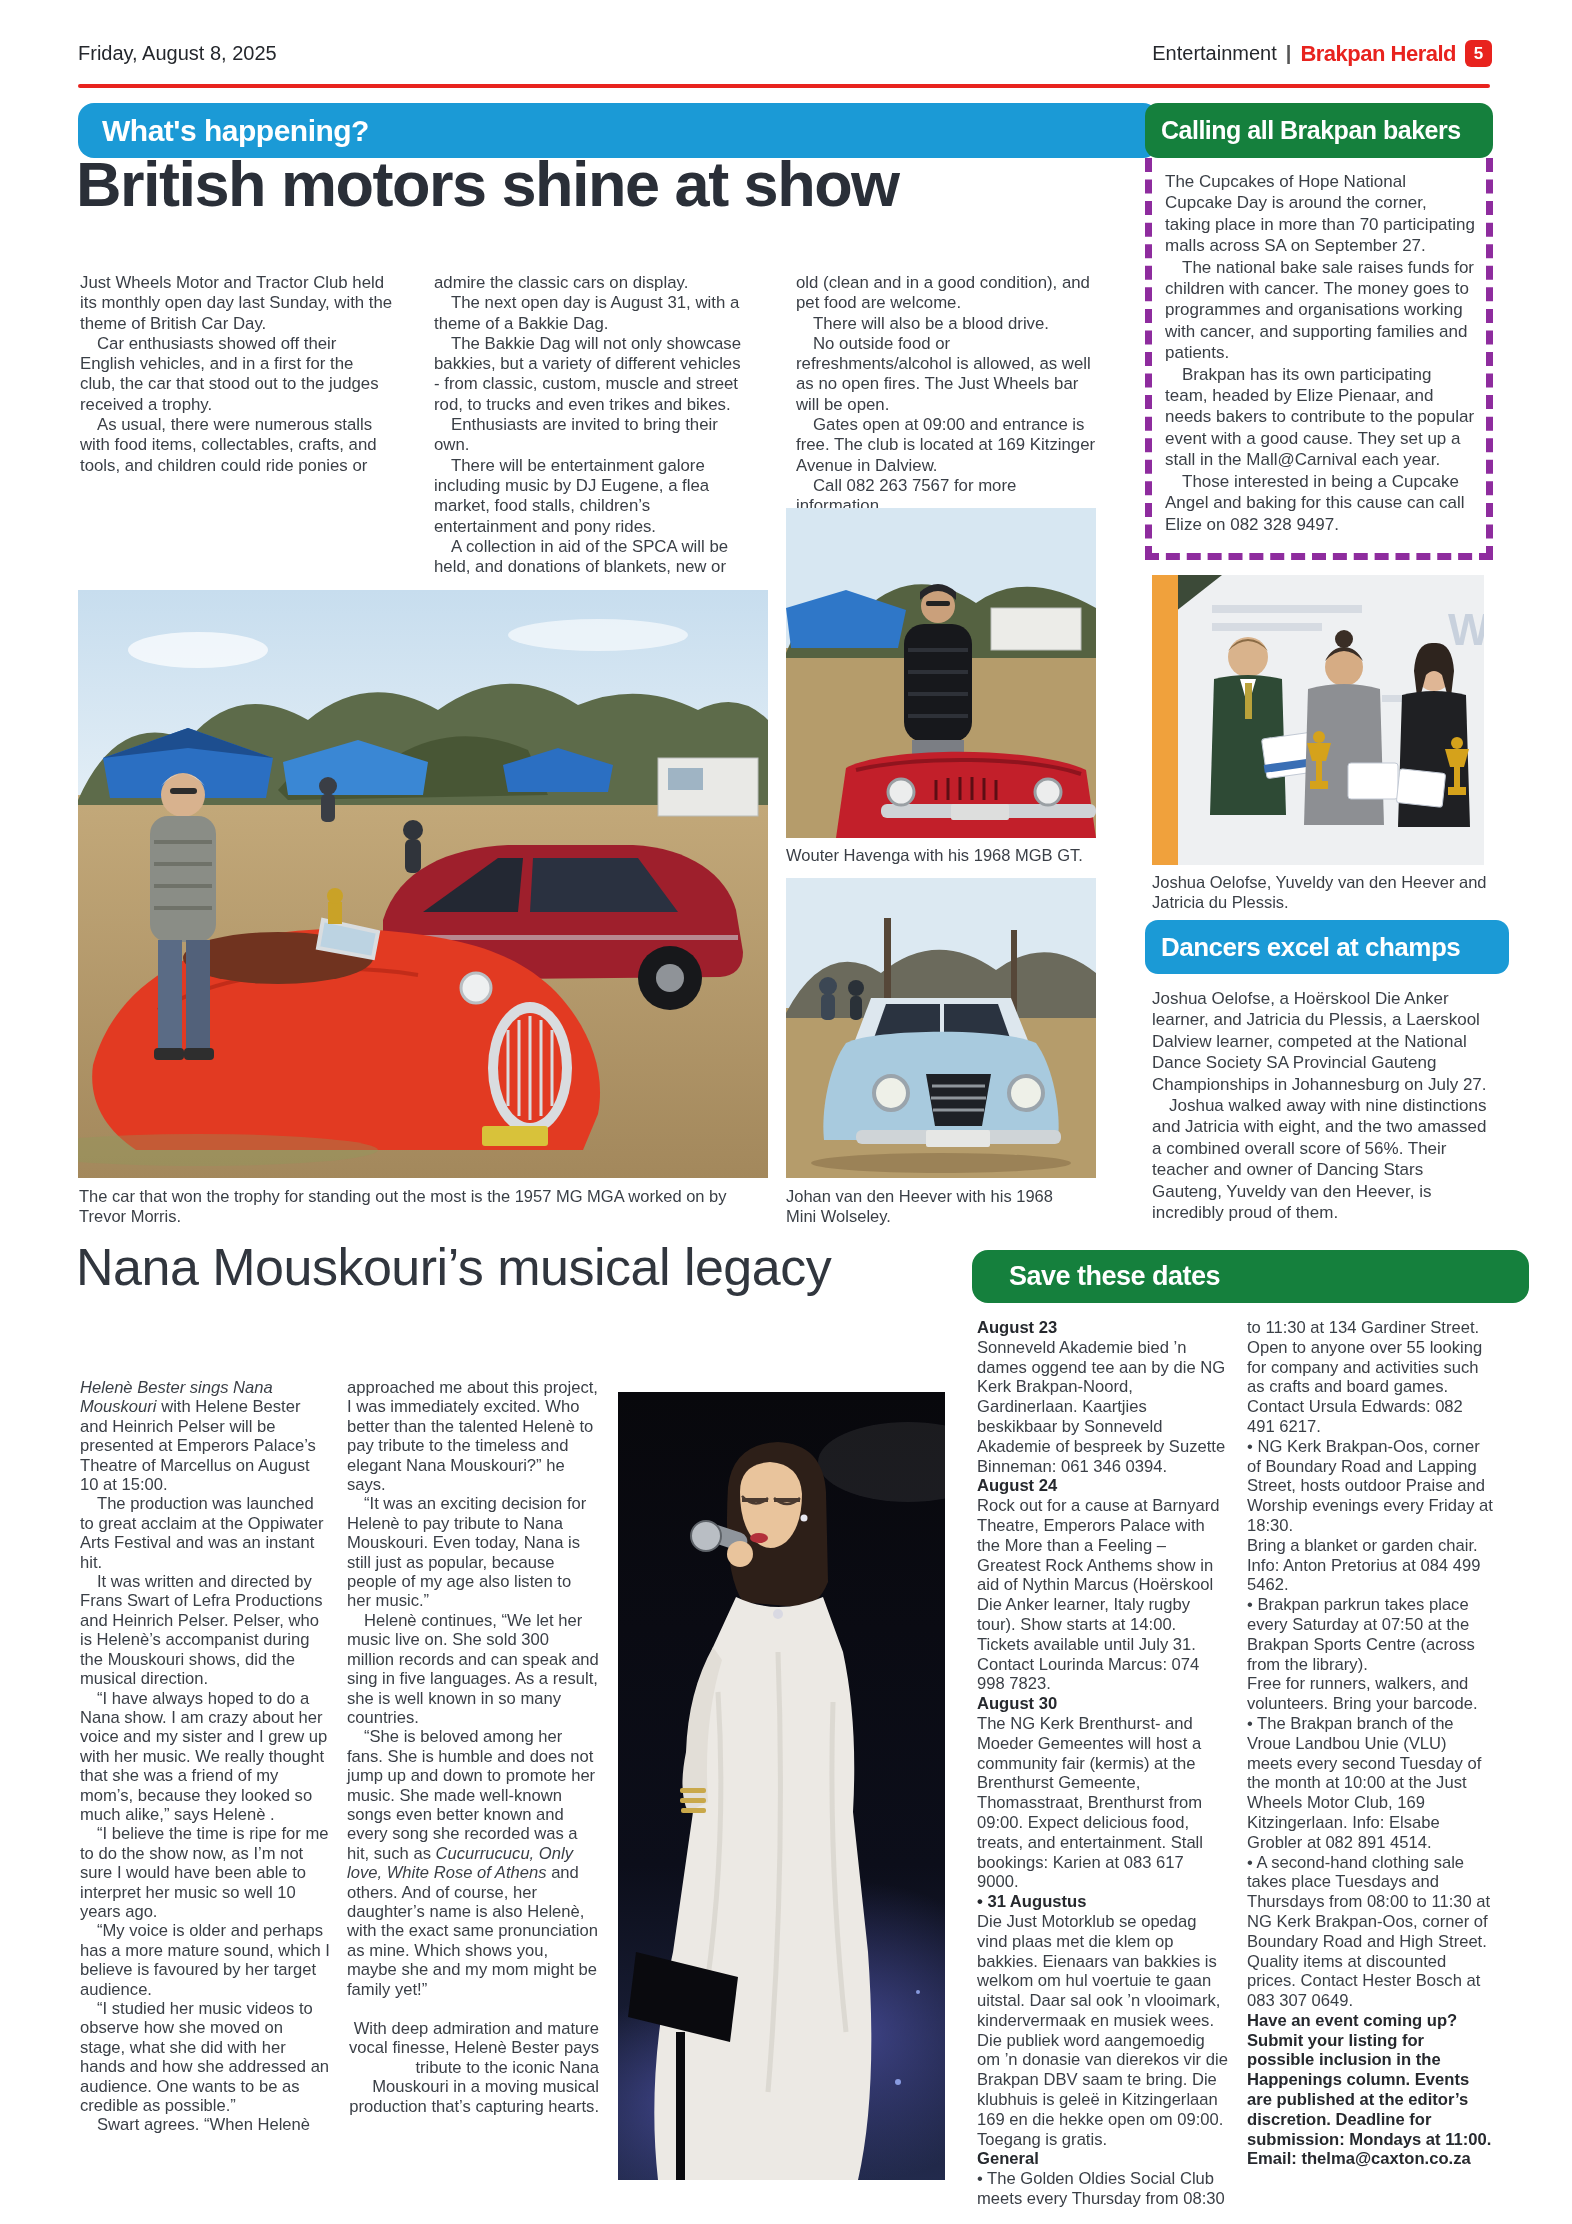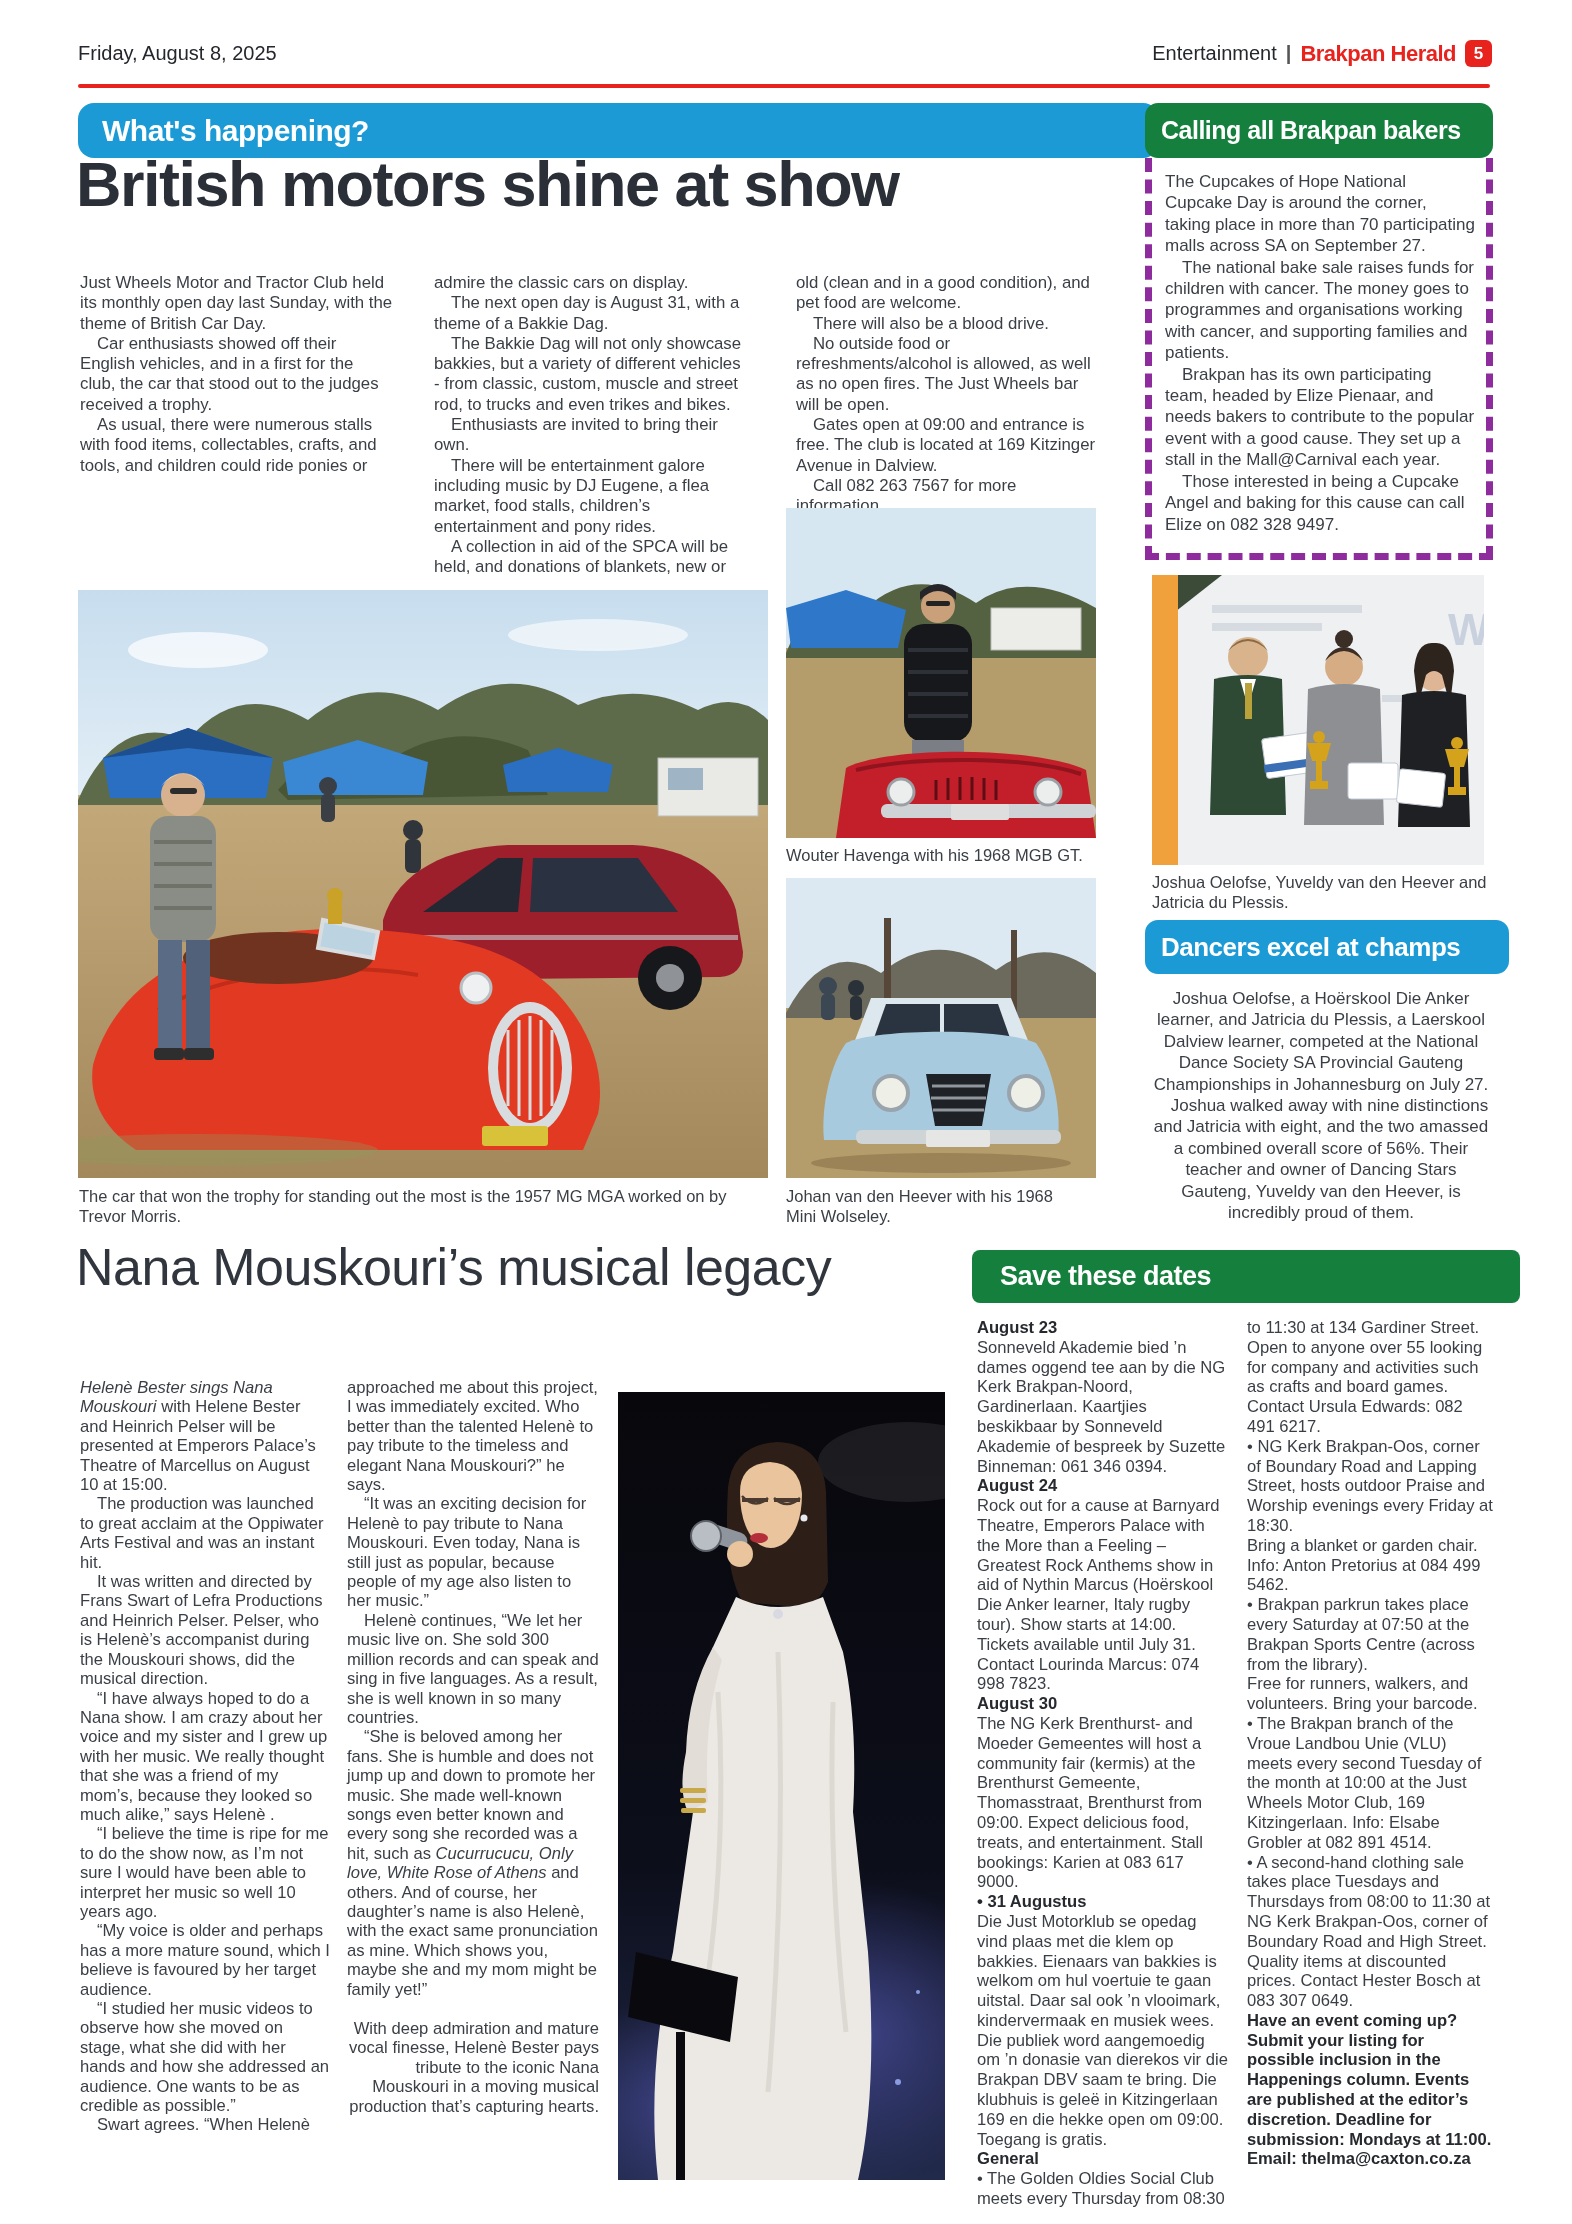--- a/index.html
+++ b/index.html
@@ -35,32 +35,32 @@
   
   .bakers{left:1145px;top:103px;width:348px;}
   .bakers-banner{height:55px;border-radius:13px;font-size:25px;padding-left:16px;letter-spacing:-0.5px;}
   .bakers-body{border-left:7px dashed #8e2c9e;border-right:7px dashed #8e2c9e;border-bottom:7px dashed #8e2c9e;
                padding:13px 10px 18px 13px;font-size:17px;line-height:21.4px;}
   .bakers-body p{margin:0;}
   
   .dancers-banner{left:1145px;top:920px;width:348px;height:54px;border-radius:13px;
                   font-size:26px;padding-left:16px;letter-spacing:-0.5px;}
   .dancers-text{left:1152px;top:988px;width:338px;font-size:17px;line-height:21.4px;}
-  .dancers-text p{margin:0;text-align:center;}
+  .dancers-text p{margin:0;}
   
   .headline2{left:76px;top:1236px;font-size:52px;font-weight:400;color:#31363e;
              line-height:63px;letter-spacing:-0.5px;}
   .a2col{font-size:16.6px;line-height:19.4px;color:#3a3f46;}
   .a2col p{margin:0;}
   .a2c1{left:80px;top:1378px;width:252px;}
   .a2c2{left:347px;top:1378px;width:252px;}
   .closing{text-align:right;margin-top:20px !important;}
   
-  .dates-banner{left:972px;top:1250px;width:520px;height:53px;border-radius:8px;
-                font-size:27px;padding-left:28px;letter-spacing:-0.5px;}
+  .dates-banner{left:972px;top:1250px;width:520px;height:53px;border-radius:16px;
+                font-size:27px;padding-left:37px;letter-spacing:-0.5px;}
   .datecol{font-size:16.6px;line-height:19.8px;color:#3a3f46;}
   .datecol div{margin:0;}
   .dc1{left:977px;top:1318px;width:252px;}
   .dc2{left:1247px;top:1318px;width:246px;}
   .lh{font-weight:bold;color:#26292e;}
   .boldp{font-weight:bold;color:#26292e;}
 </style>
 </head>
 <body>
 

